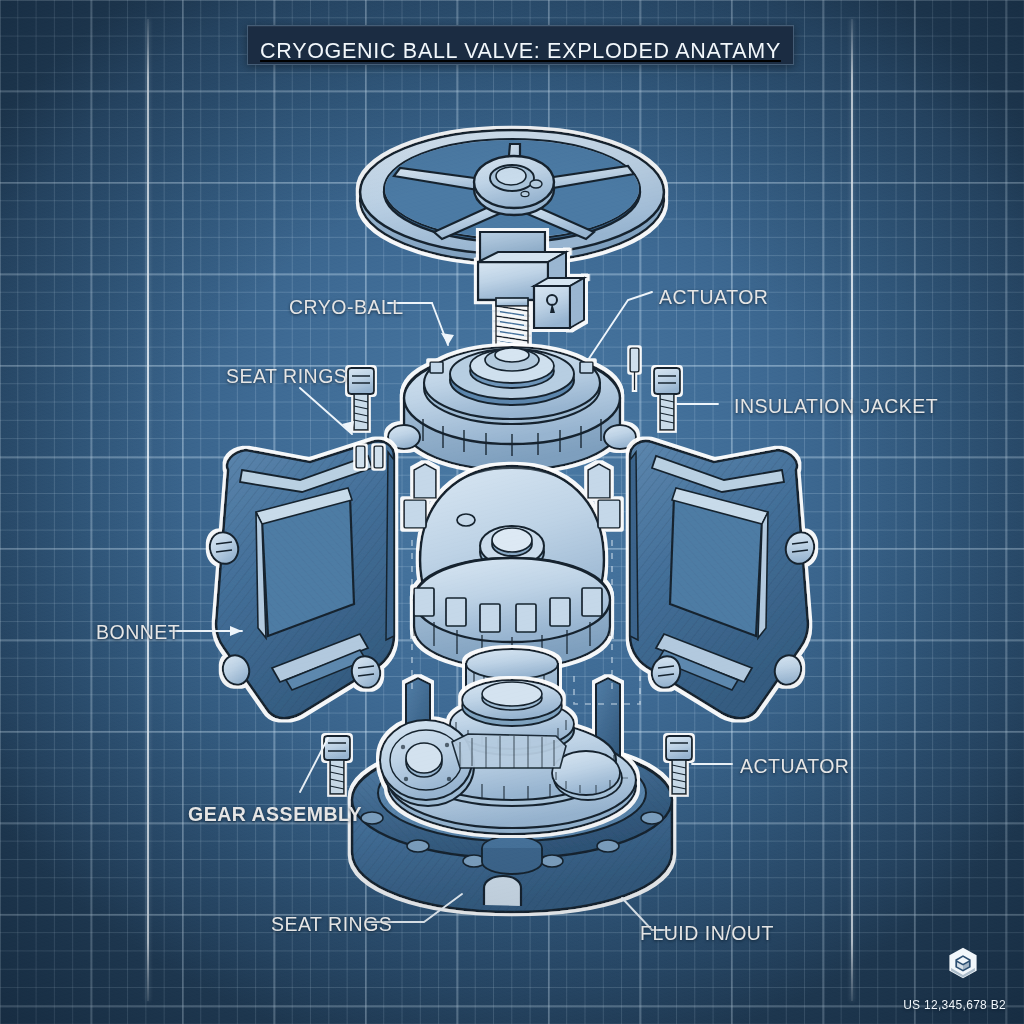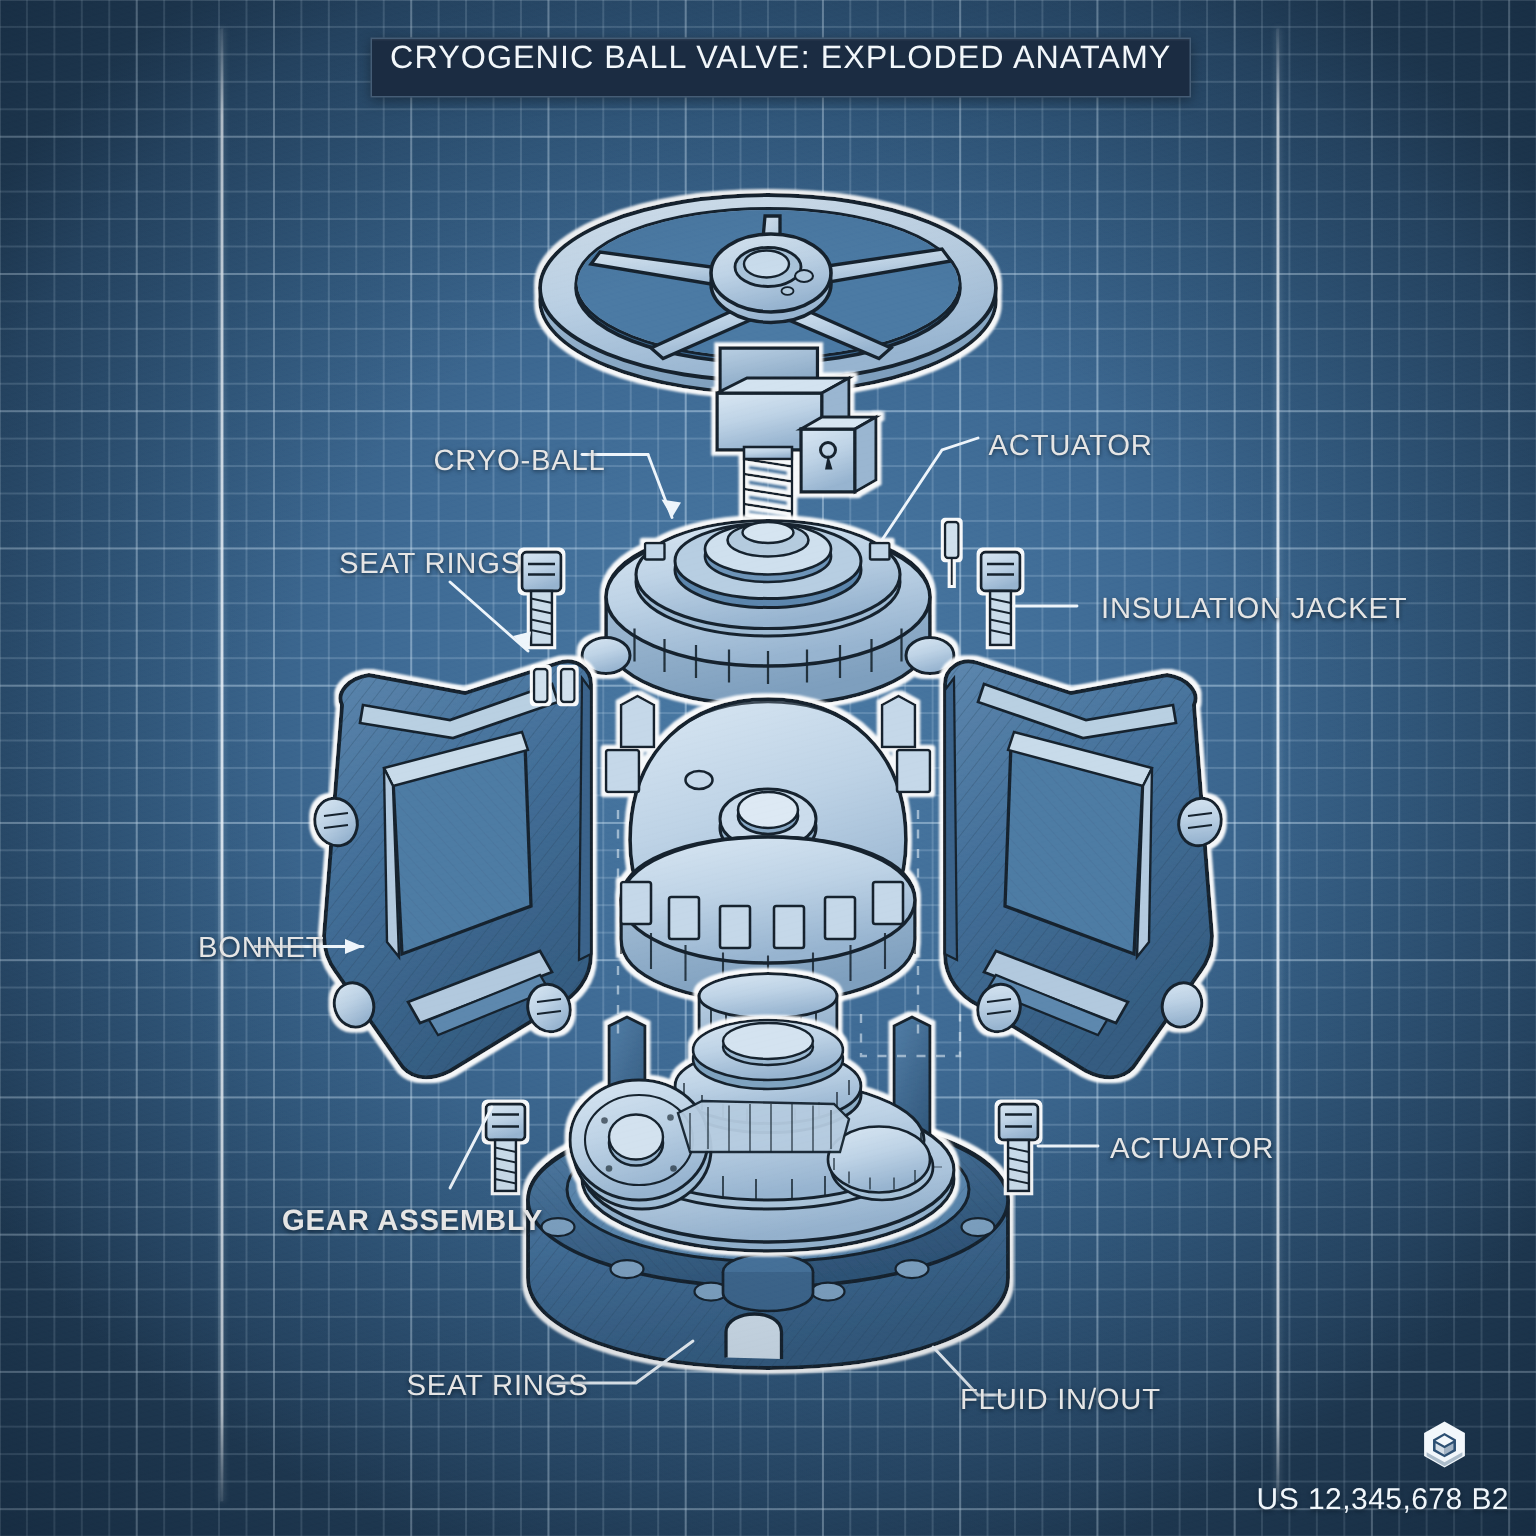--- a/index.html
+++ b/index.html
@@ -52,38 +52,38 @@
   }
   #margin-left{left:147px;top:19px;height:982px;}
   #margin-right{left:851px;top:19px;height:982px;}
 
   
   #title-plate{
     position:absolute;left:247px;top:25px;width:545px;height:38px;
     background:#1b2c42;
     border:1px solid rgba(150,185,215,.35);
     box-shadow:0 2px 8px rgba(0,0,0,.35), inset 0 1px 0 rgba(255,255,255,.06);
-    display:flex;align-items:flex-start;justify-content:center;
+    display:flex;align-items:flex-end;justify-content:center;text-decoration:underline;
   }
   #title-text{
     color:#f2f7fb;font-size:21.5px;letter-spacing:.7px;font-weight:400;
     white-space:nowrap;
   }
 
   
   .callout{
     position:absolute;color:#e5e5e5;font-size:19.5px;letter-spacing:.5px;
     white-space:nowrap;
     text-shadow:0 1px 3px rgba(10,25,40,.75);
   }
 
   
   #patent-no{
     position:absolute;right:18px;bottom:12px;
-    color:#f0f6fb;font-size:20px;letter-spacing:.3px;
+    color:#f0f6fb;font-size:12px;letter-spacing:.3px;
     text-shadow:0 1px 3px rgba(10,25,40,.8);
   }
   #brand-mark{position:absolute;right:44px;bottom:44px;width:34px;height:34px;}
 
   
   #artwork{position:absolute;inset:0;}
 </style>
 </head>
 <body>
 
@@ -490,21 +490,21 @@
 
   <div id="title-plate">
     <span id="title-text">CRYOGENIC BALL VALVE: EXPLODED ANATAMY</span>
   </div>
 
   <div id="callout-layer">
       <div class="callout" style="left: 289px; top: 296px;">CRYO-BALL</div>
       <div class="callout" style="left: 659px; top: 286px;">ACTUATOR</div>
       <div class="callout" style="left: 226px; top: 365px;">SEAT RINGS</div>
       <div class="callout" style="left: 734px; top: 395px;">INSULATION JACKET</div>
-      <div class="callout" style="left: 96px; top: 621px; margin-left: 36px;">BONNET</div>
+      <div class="callout" style="left: 96px; top: 621px;">BONNET</div>
       <div class="callout" style="left: 740px; top: 755px;">ACTUATOR</div>
       <div class="callout" style="left: 188px; top: 803px; font-weight: bold;">GEAR ASSEMBLY</div>
       <div class="callout" style="left: 271px; top: 913px;">SEAT RINGS</div>
       <div class="callout" style="left: 640px; top: 922px;">FLUID IN/OUT</div>
     </div>
 
   <svg id="brand-mark" viewBox="0 0 40 40">
     <path d="M20 2 L36 11 L36 29 L20 38 L4 29 L4 11 Z" fill="#f2f7fb"></path>
     <path d="M20 11 L29 16 L29 25 L20 30 L11 25 L11 16 Z" fill="#2c4f72"></path>
     <path d="M20 13 L27 17 L20 21 L13 17 Z" fill="#f2f7fb"></path>

